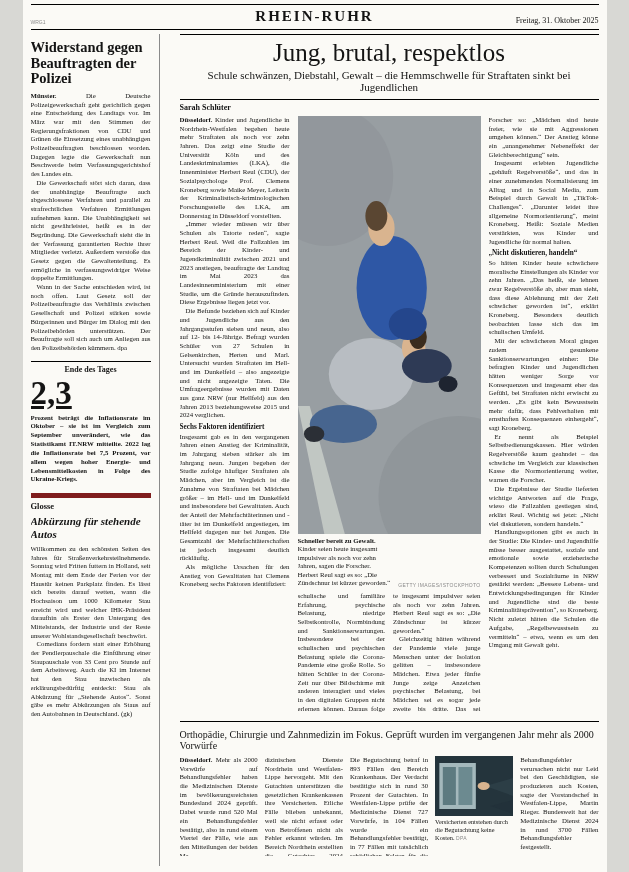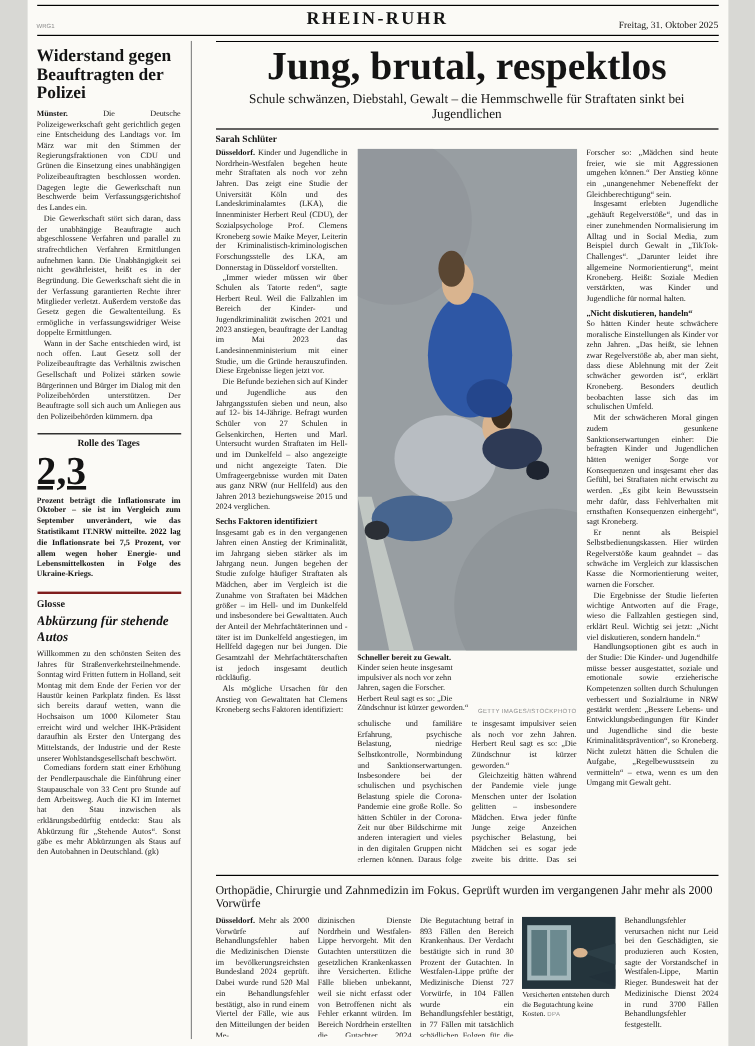--- a/index.html
+++ b/index.html
@@ -27,26 +27,26 @@
   .bt { font-size:6.8px; line-height:1.28; text-align:justify; margin:0; hyphens:auto; -webkit-hyphens:auto; }
   .bt + .bt { text-indent:6px; }
   .dateline { font-weight:bold; }
   .subhead { font-size:7.2px; font-weight:bold; margin:3px 0 1px; line-height:1.2; }
   
   .side-title { font-size:14.5px; font-weight:bold; line-height:1.08; margin:6px 0 5px; }
   .zahl { border-top:1px solid #000; margin-top:8px; padding-top:3px; }
   .zahl-label { font-size:8px; font-weight:bold; text-align:center; margin-bottom:1px; }
   .zahl-number { font-size:33px; font-weight:bold; line-height:1; margin:3px 0 4px;text-decoration:underline; }
   .zahl-text { font-size:6.8px; line-height:1.3; font-weight:bold; text-align:justify; margin:0; }
-  .glosse { border-top:2px solid #7f1d1d; margin-top:9px; padding-top:3px; flex:1; overflow:hidden; }
+  .glosse { border-top:5px solid #7f1d1d; margin-top:9px; padding-top:3px; flex:1; overflow:hidden; }
   .glosse-label { font-size:8.5px; font-weight:bold; }
   .glosse-title { font-size:11px; font-style:italic; font-weight:bold; line-height:1.12; margin:4px 0 5px; }
   
   .lead-head { border-top:1px solid #000; border-bottom:1px solid #000; text-align:center; padding:5px 0 6px; }
-  .lead-title { font-size:33px; font-weight:bold; line-height:1; margin:0; }
+  .lead-title { font-size:25px; font-weight:normal; line-height:1; margin:0; }
   .lead-deck { font-size:11px; margin-top:4px; }
   .byline-row { font-size:8px; font-weight:bold; padding:3px 0 4px; }
   .lead-body { display:flex; gap:8px; height:598px; overflow:hidden; }
   .colnarrow { flex:0 0 110px; width:110px; overflow:hidden; }
   .lead-middle { flex:1; display:flex; flex-direction:column; overflow:hidden; }
   .lead-figure { height:418px; background:#9aa0a3; }
   .lead-figure svg, .bottom-figure svg { width:100%; height:100%; display:block; }
   .caption-row { display:flex; align-items:flex-end; gap:6px; padding:3px 0 4px; }
   .caption-text { font-size:6.8px; line-height:1.25; flex:1; margin:0; }
   .caption-lead { font-weight:bold; }
@@ -78,21 +78,21 @@
     <aside class="sidebar">
 
       <section>
         <h2 class="side-title">Widerstand gegen Beauftragten der Polizei</h2>
         <p class="bt"><span class="dateline">Münster.</span> <span>Die Deutsche Polizeigewerkschaft geht gerichtlich gegen eine Entscheidung des Landtags vor. Im März war mit den Stimmen der Regierungsfraktionen von CDU und Grünen die Einsetzung eines unabhängigen Polizeibeauftragten beschlossen worden. Dagegen legte die Gewerkschaft nun Beschwerde beim Verfassungsgerichtshof des Landes ein.</span></p>
         <p class="bt">Die Gewerkschaft stört sich daran, dass der unabhängige Beauftragte auch abgeschlossene Verfahren und parallel zu strafrechtlichen Verfahren Ermittlungen aufnehmen kann. Die Unabhängigkeit sei nicht gewährleistet, heißt es in der Begründung. Die Gewerkschaft sieht die in der Verfassung garantierten Rechte ihrer Mitglieder verletzt. Außerdem verstoße das Gesetz gegen die Gewaltenteilung. Es ermögliche in verfassungswidriger Weise doppelte Ermittlungen.</p>
         <p class="bt">Wann in der Sache entschieden wird, ist noch offen. Laut Gesetz soll der Polizeibeauftragte das Verhältnis zwischen Gesellschaft und Polizei stärken sowie Bürgerinnen und Bürger im Dialog mit den Polizeibehörden unterstützen. Der Beauftragte soll sich auch um Anliegen aus den Polizeibehörden kümmern. dpa</p>
       </section>
 
       <section class="zahl">
-        <div class="zahl-label">Rolle des Tages</div>
+        <div class="zahl-label">Ende des Tages</div>
         <div class="zahl-number">2,3</div>
         <p class="zahl-text">Prozent beträgt die Inflationsrate im Oktober – sie ist im Vergleich zum September unverändert, wie das Statistikamt IT.NRW mitteilte. 2022 lag die Inflationsrate bei 7,5 Prozent, vor allem wegen hoher Energie- und Lebensmittelkosten in Folge des Ukraine-Kriegs.</p>
       </section>
 
       <section class="glosse">
         <div class="glosse-label">Glosse</div>
         <h2 class="glosse-title">Abkürzung für stehende Autos</h2>
         <p class="bt">Willkommen zu den schönsten Seiten des Jahres für Straßenverkehrsteilnehmende. Sonntag wird Fritten futtern in Holland, seit Montag mit dem Ende der Ferien vor der Haustür keinen Parkplatz finden. Es lässt sich bereits darauf wetten, wann die Hochsaison um 1000 Kilometer Stau erreicht wird und welcher IHK-Präsident daraufhin als Erster den Untergang des Mittelstands, der Industrie und der Reste unserer Wohlstandsgesellschaft beschwört.</p>
         <p class="bt">Comedians fordern statt einer Erhöhung der Pendlerpauschale die Einführung einer Staupauschale von 33 Cent pro Stunde auf dem Arbeitsweg. Auch die KI im Internet hat den Stau inzwischen als erklärungsbedürftig entdeckt: Stau als Abkürzung für „Stehende Autos“. Sonst gäbe es mehr Abkürzungen als Staus auf den Autobahnen in Deutschland. (gk)</p>
       </section>

